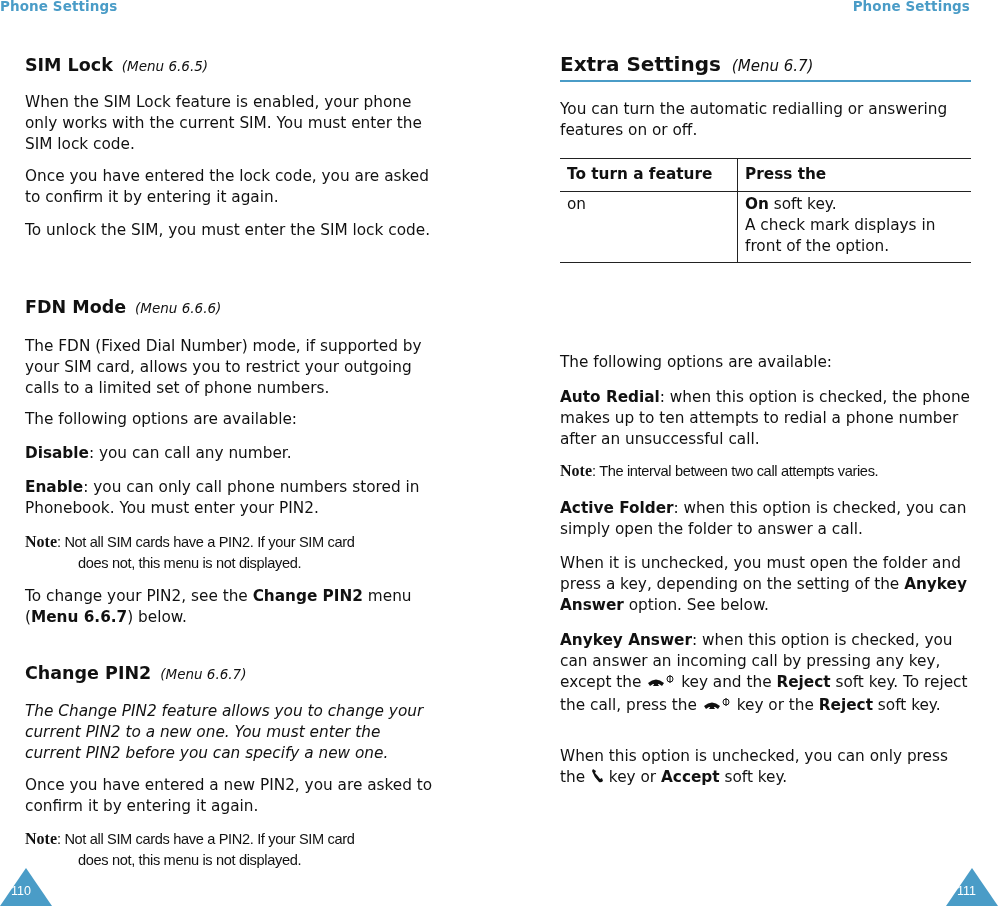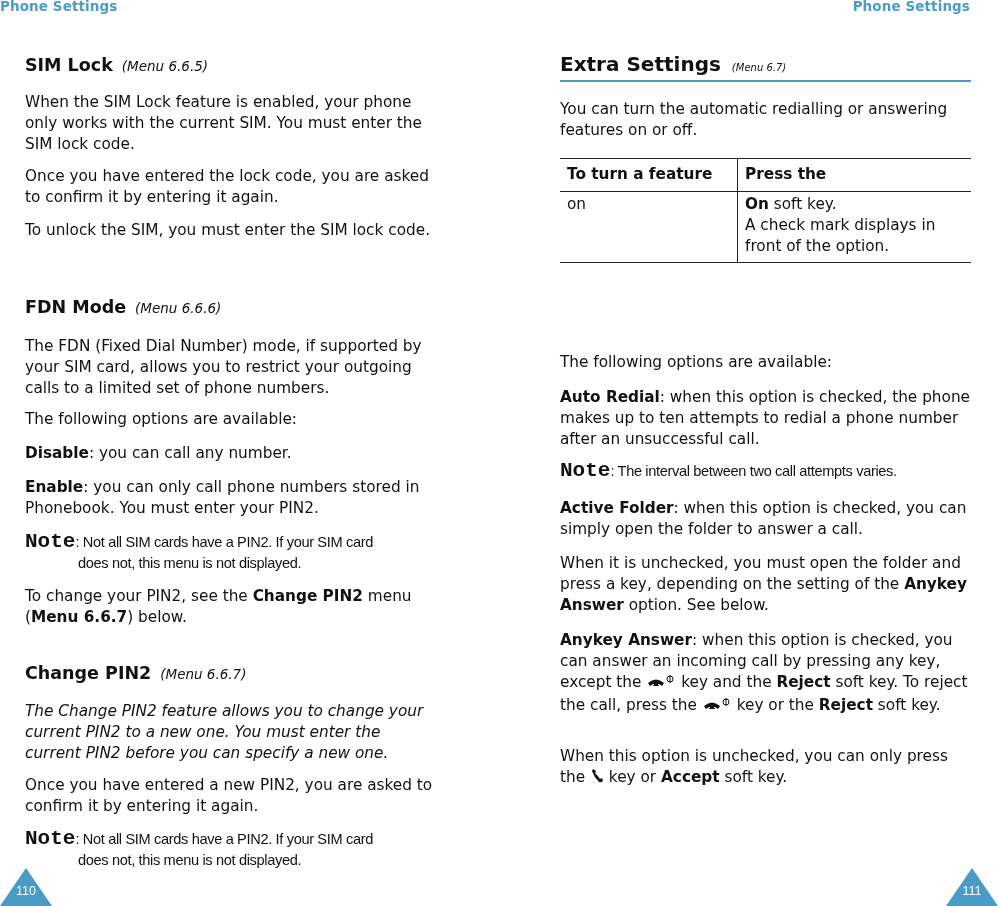--- a/index.html
+++ b/index.html
@@ -3,40 +3,40 @@
 <meta charset="utf-8">
 <style>
   html, body { margin: 0; padding: 0; background: #ffffff; }
   body { width: 998px; height: 906px; position: relative; overflow: hidden;
          font-family: "DejaVu Sans", sans-serif; color: #111; }
   .page-header { position: absolute; top: -2px; font-weight: bold; font-size: 13.5px;
                  color: #4a9cc7; letter-spacing: 0.1px; }
   .h2 { position: absolute; font-weight: bold; font-size: 17.5px; white-space: nowrap; }
   .h2 .menu { font-weight: normal; font-style: italic; font-size: 13.5px; margin-left: 9px; margin-top: 36px; }
   .h2-big { font-size: 20px; }
-  .h2-big .menu { font-size: 10px; margin-left: 11px; }
+  .h2-big .menu { font-size: 15px; margin-left: 11px; }
   .rule { position: absolute; height: 2px; background: #4a9cc7; }
   .p { position: absolute; font-size: 15.3px; line-height: 21px; margin: 0; }
   .p b { font-weight: bold; }
   .note { position: absolute; font-size: 13.8px; line-height: 20.8px; letter-spacing: -0.35px;
           font-family: "Liberation Sans", sans-serif; font-size: 14.6px; }
-  .note b { font-family: Liberation Mono, monospace; font-size: 21px; letter-spacing: 0; }
+  .note b { font-family: Liberation Serif, serif; font-size: 16px; letter-spacing: 0; }
   .note .indent { display: block; padding-left: 53px; }
   table.feat { position: absolute; border-collapse: collapse; font-size: 15.3px; line-height: 20.8px; }
   table.feat td, table.feat th { vertical-align: top; text-align: left; padding: 0; }
   table.feat .c1 { width: 164px; padding-left: 7px; padding-right: 6px; }
   table.feat .c2 { padding-left: 7px; border-left: 1.2px solid #222; }
   table.feat tr { border-bottom: 1.2px solid #222; }
   table.feat tr.top { border-top: 1.2px solid #222; }
   table.feat th { font-weight: bold; height: 33px; padding-top: 5px; box-sizing: border-box; }
   table.feat td { padding-top: 2px; padding-bottom: 6px; }
   .pnum { position: absolute; bottom: 0; width: 0; height: 0;
           border-left: 26px solid transparent; border-right: 26px solid transparent;
           border-bottom: 38px solid #4a9cc7; }
-  .pnum span { position: absolute; top: 16px; left: -15px; width: 30px; text-align: center;
+  .pnum span { position: absolute; top: 16px; left: -15px; width: 30px; 
                color: #fff; font-size: 12.5px; font-family: "Liberation Sans", sans-serif; }
   .key-icon { display: inline-block; vertical-align: -2px; }
 </style>
 </head>
 <body>
 
 <div class="page-header" style="left:0;">Phone Settings</div>
 
 <div class="h2" style="left:25px; top:55px;">
   <span>SIM Lock</span><span class="menu">(Menu 6.6.5)</span>

